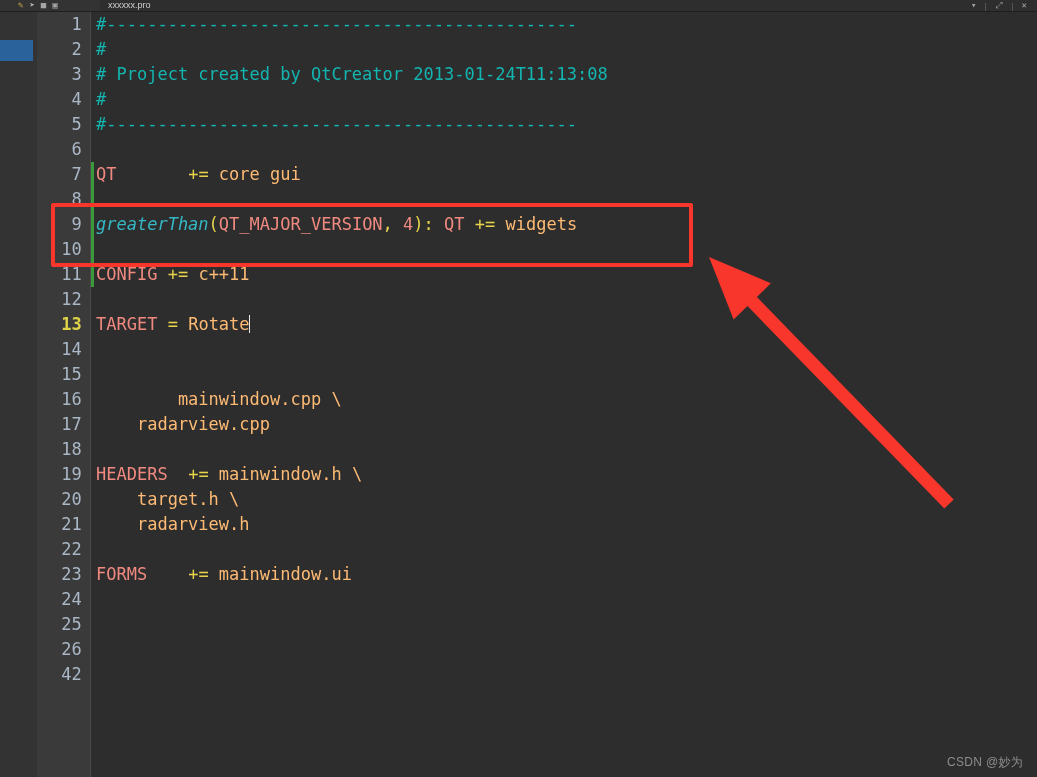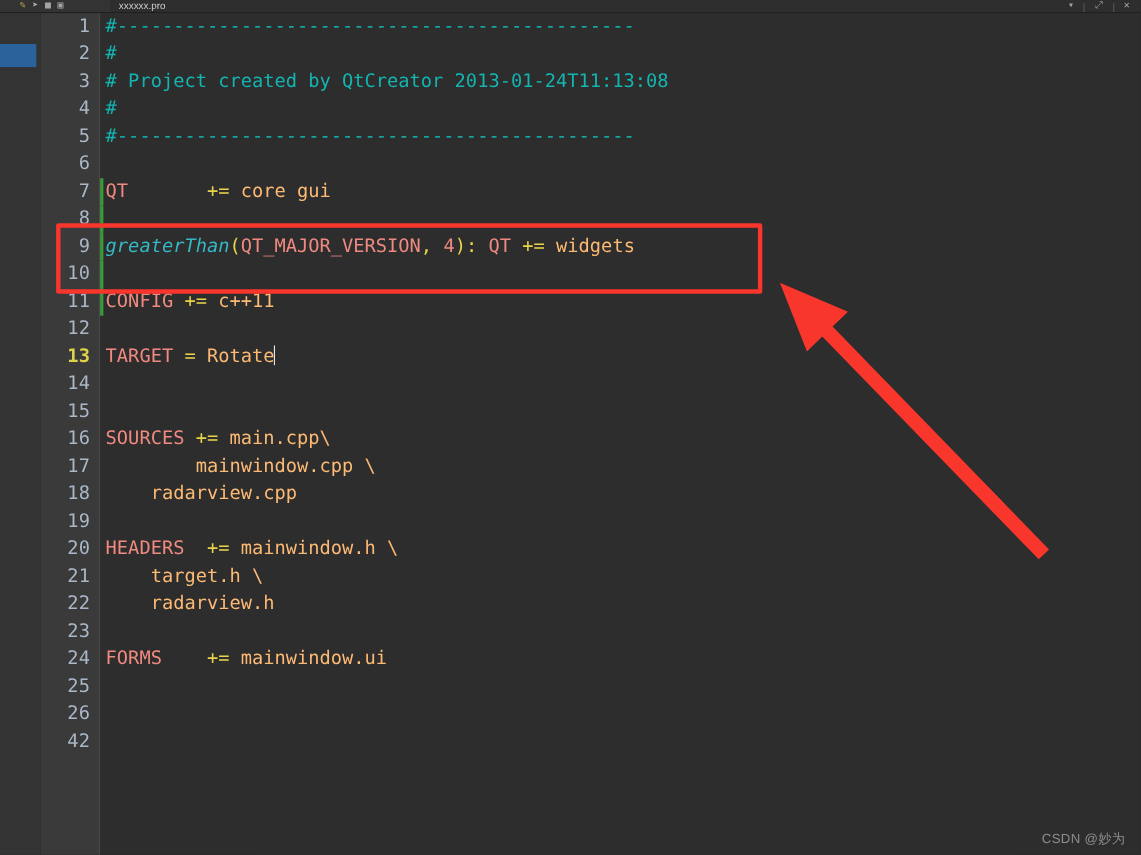--- a/index.html
+++ b/index.html
@@ -220,21 +220,20 @@
         <div class="row"></div>
         <div class="row"><span class="chg" style="top: 0px; height: 25px;"></span><span class="c-var">QT</span><span class="c-val">       </span><span class="c-op">+=</span><span class="c-val"> core gui</span></div>
         <div class="row"><span class="chg" style="top: 0px; height: 25px;"></span></div>
         <div class="row"><span class="chg" style="top: 0px; height: 25px;"></span><span class="c-func">greaterThan</span><span class="c-paren">(</span><span class="c-var">QT_MAJOR_VERSION</span><span class="c-paren">, </span><span class="c-num">4</span><span class="c-paren">)</span><span class="c-paren">: </span><span class="c-var">QT</span><span class="c-val"> </span><span class="c-op">+=</span><span class="c-val"> widgets</span></div>
         <div class="row"><span class="chg" style="top: 0px; height: 25px;"></span></div>
         <div class="row"><span class="chg" style="top: 0px; height: 25px;"></span><span class="c-var">CONFIG</span><span class="c-val"> </span><span class="c-op">+=</span><span class="c-val"> c++11</span></div>
         <div class="row"></div>
         <div class="row"><span class="c-var">TARGET</span><span class="c-val"> </span><span class="c-op">=</span><span class="c-val"> Rotate</span><span class="caret"></span></div>
         <div class="row"></div>
         <div class="row"></div>
-        <div class="row"><span class="c-var">SOURCES</span><span class="c-val"> </span><span class="c-op">+=</span><span class="c-val"> main.cpp\</span></div>
         <div class="row"><span class="c-val">        mainwindow.cpp \</span></div>
         <div class="row"><span class="c-val">    radarview.cpp</span></div>
         <div class="row"></div>
         <div class="row"><span class="c-var">HEADERS</span><span class="c-val">  </span><span class="c-op">+=</span><span class="c-val"> mainwindow.h \</span></div>
         <div class="row"><span class="c-val">    target.h \</span></div>
         <div class="row"><span class="c-val">    radarview.h</span></div>
         <div class="row"></div>
         <div class="row"><span class="c-var">FORMS</span><span class="c-val">    </span><span class="c-op">+=</span><span class="c-val"> mainwindow.ui</span></div>
         <div class="row"></div>
       </div>

